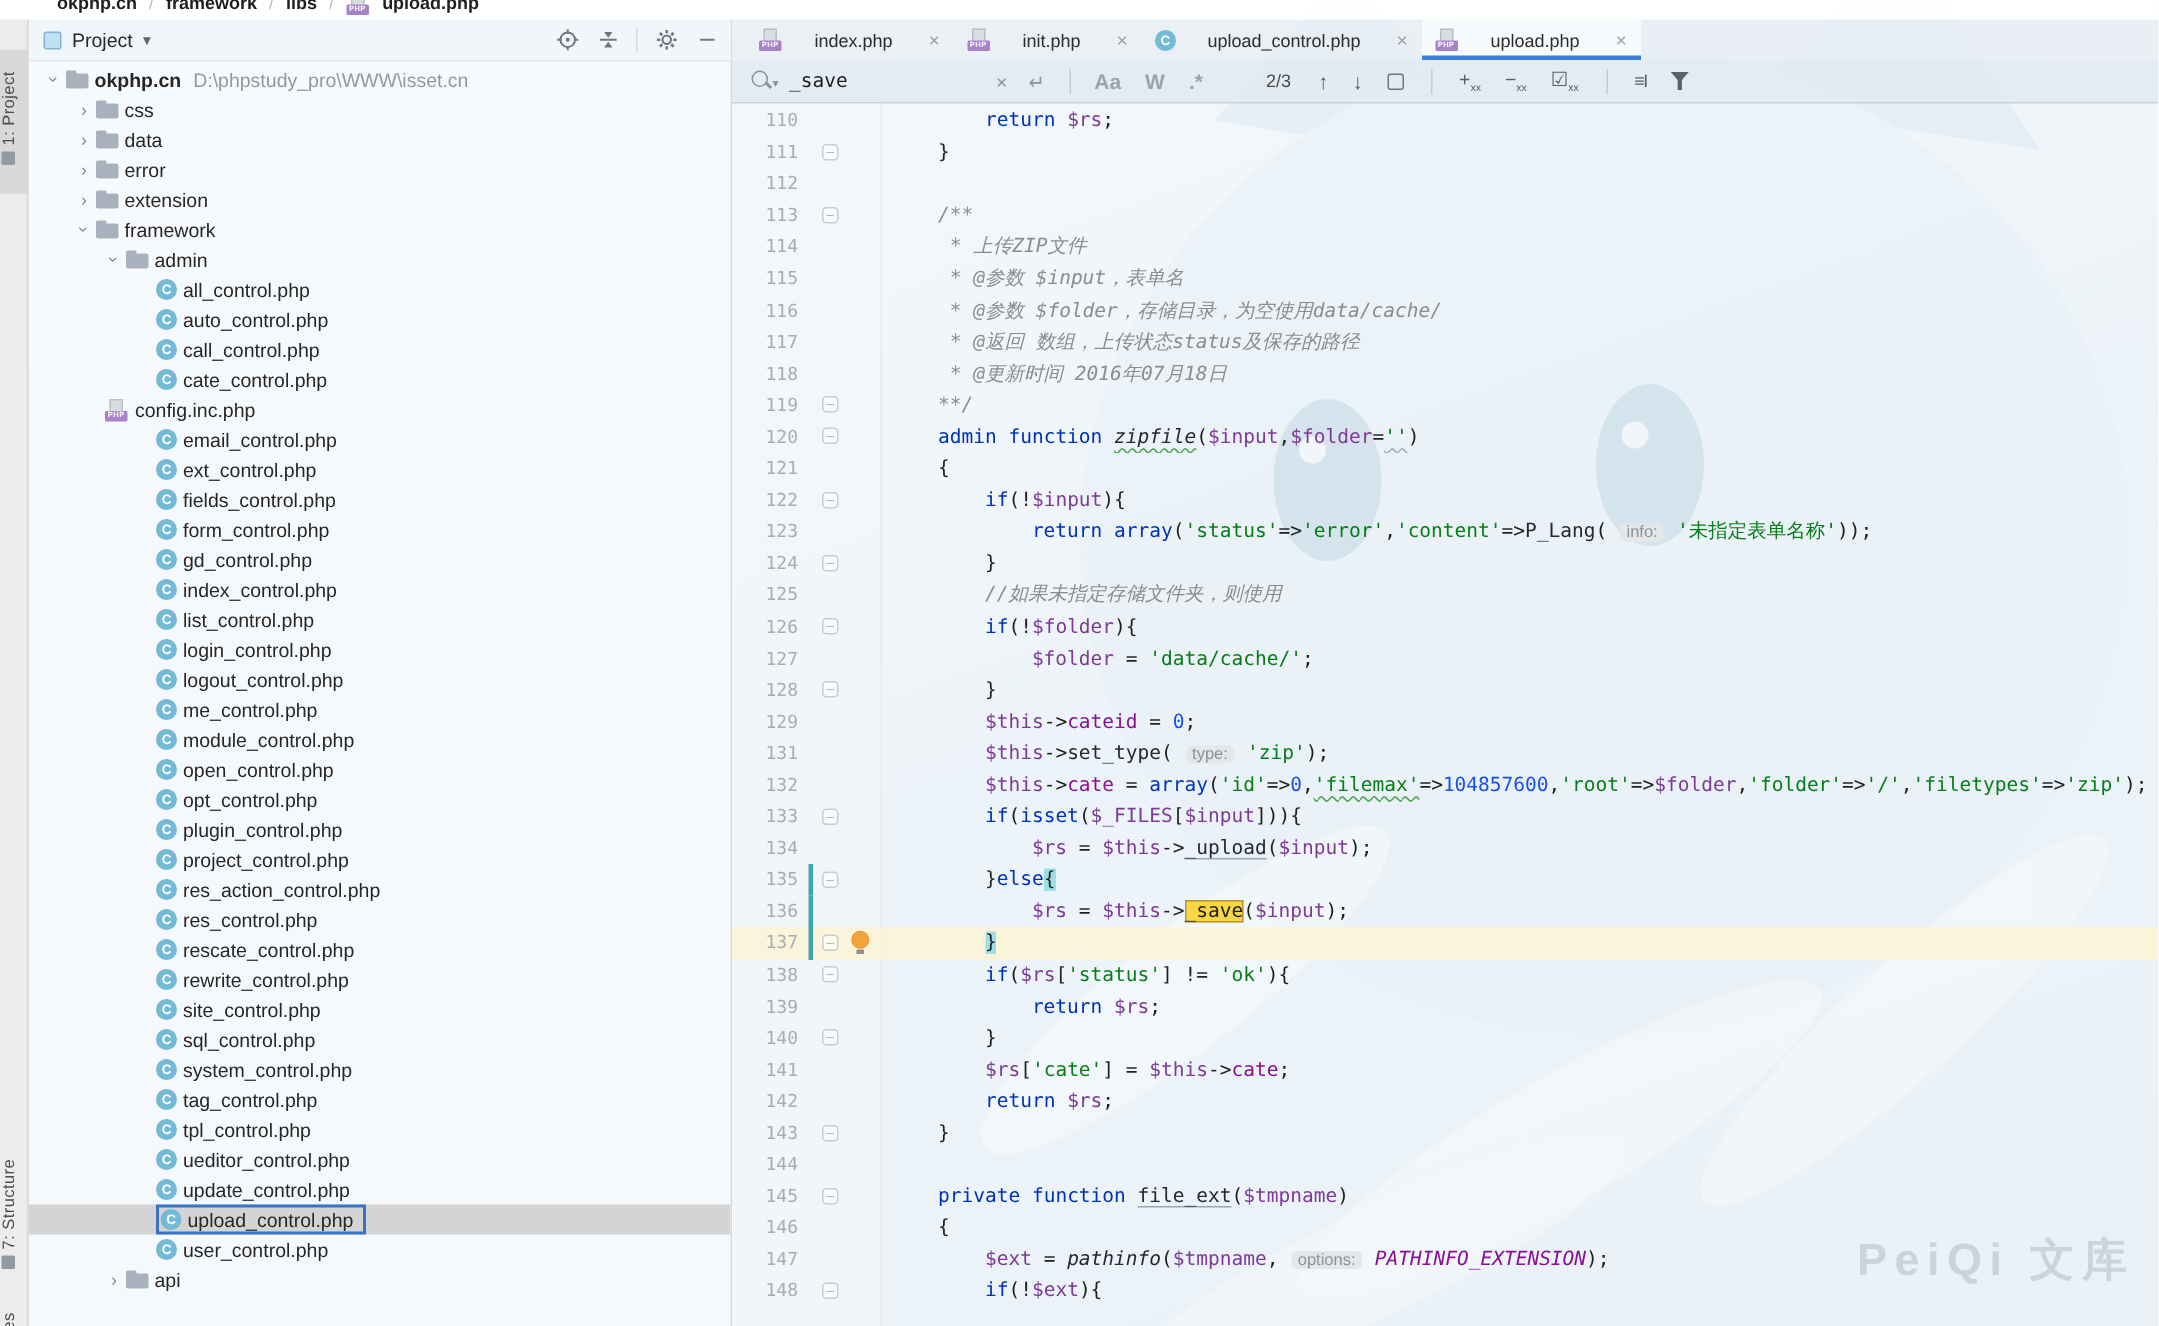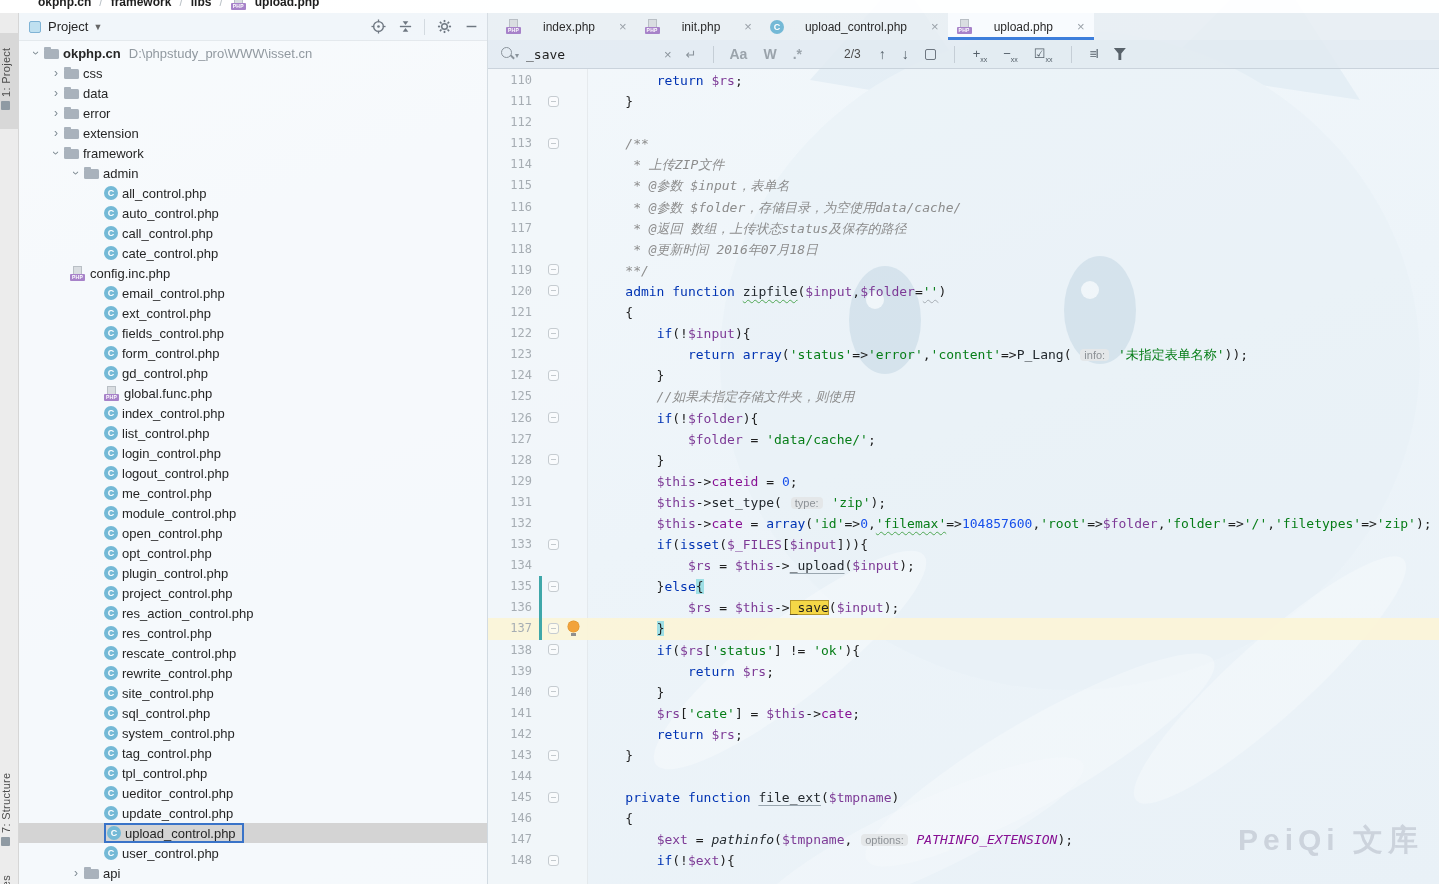--- a/index.html
+++ b/index.html
@@ -112,21 +112,21 @@
   .cbar { position:absolute; left:51px; top:0; width:2.5px; height:100%; background:#3FA7A9; }
   .bulb { position:absolute; left:80px; top:3px; width:11px; height:11px; background:#F2A33A;
           border-radius:50%; box-shadow:0 0 0 .5px #D98E25; }
   .bulb::after { content:''; position:absolute; left:3px; top:12px; width:5px; height:3px;
                  background:#8F8F8F; }
   .ctext { position:absolute; left:106px; top:0; white-space:pre;
            font:13px/21.1px "DejaVu Sans Mono", monospace; color:#1F1F1F; }
   .sk { color:#0033B3; } .sv { color:#7D3A96; } .ss { color:#067D17; } .sn { color:#1750EB; }
   .sc { color:#8C8C8C; font-style:italic; } .sf { color:#871094; } .sfn { color:#23292E; }
   .sfi { color:#23292E; font-style:italic; } .sci { color:#871094; font-style:italic; }
-  .sfnw { color:#23292E; text-decoration:underline wavy #4FA754 1px; text-underline-offset:3px; }
+  .sfnw { color:#23292E; text-decoration:underline wavy #4FA754 1px; text-underline-offset:3px;font-style:italic; }
   .sfnu { color:#23292E; text-decoration:underline solid #9AA7B0 1px; text-underline-offset:3px; }
   .ssw { color:#067D17; text-decoration:underline wavy #A6ADB3 1px; text-underline-offset:3px; }
   .ssw2 { color:#067D17; text-decoration:underline wavy #4FA754 1px; text-underline-offset:3px; }
   .shint { font:11px "Liberation Sans", sans-serif; background:#E4E7E9; color:#8C9196;
            border-radius:4px; padding:0 4px; margin:0 1px; }
   .smatch { background:#F5D747; box-shadow:inset 0 0 0 1px #B5962B; color:#1F1F1F; }
   .sbm { background:#9EDFE5; }
 </style>
 </head>
 <body>
@@ -303,28 +303,20 @@
           <span class="i-class">C</span>
           <span class="tlabel">form_control.php</span>
         </div>
         <div class="trow" style="padding-left: 69px;">
           <span class="chev none">›</span>
           <span class="i-class">C</span>
           <span class="tlabel">gd_control.php</span>
         </div>
         <div class="trow" style="padding-left: 69px;">
           <span class="chev none">›</span>
-          <span class="i-php">
-            <span class="pg"></span>
-            <span class="bd">PHP</span>
-          </span>
-          <span class="tlabel">global.func.php</span>
-        </div>
-        <div class="trow" style="padding-left: 69px;">
-          <span class="chev none">›</span>
           <span class="i-class">C</span>
           <span class="tlabel">index_control.php</span>
         </div>
         <div class="trow" style="padding-left: 69px;">
           <span class="chev none">›</span>
           <span class="i-class">C</span>
           <span class="tlabel">list_control.php</span>
         </div>
         <div class="trow" style="padding-left: 69px;">
           <span class="chev none">›</span>

